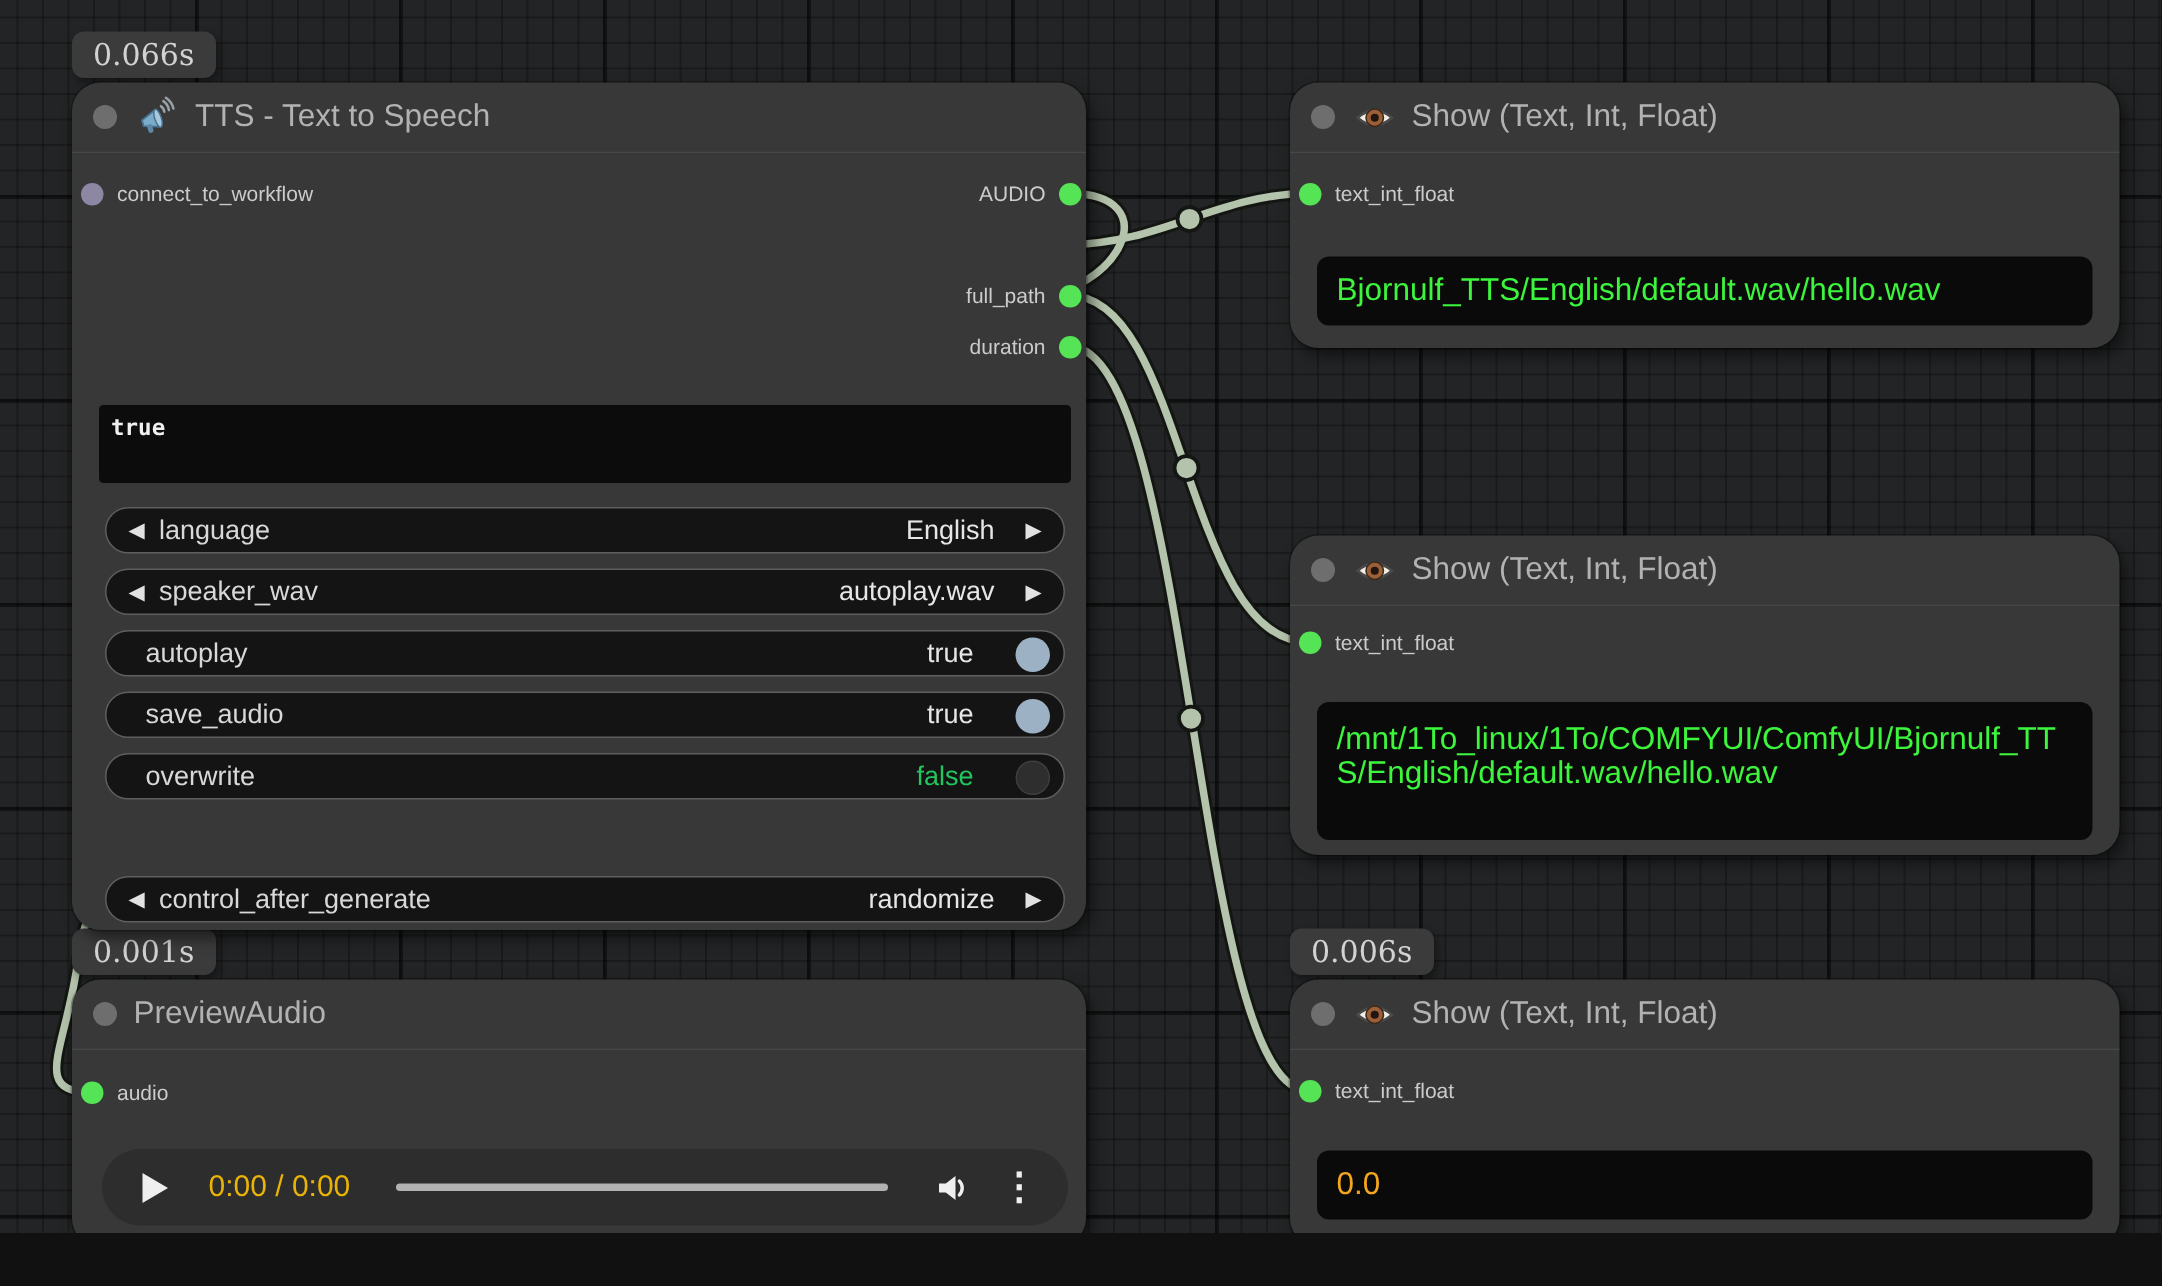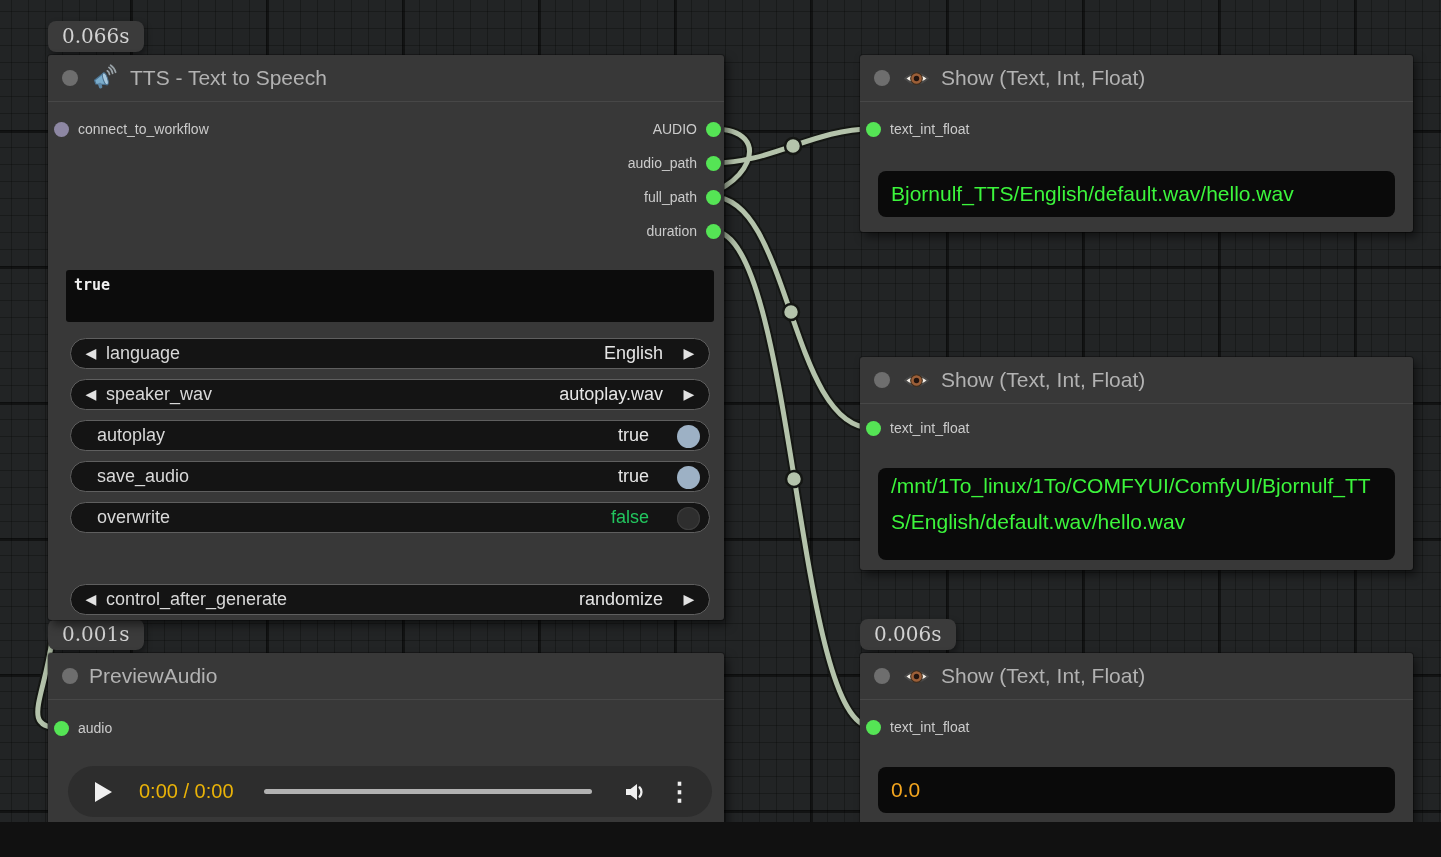--- a/index.html
+++ b/index.html
@@ -22,21 +22,21 @@
       linear-gradient(to right, rgba(0,0,0,.26) 1.5px, transparent 1.5px),
       linear-gradient(to bottom, rgba(0,0,0,.26) 1.5px, transparent 1.5px);
     background-size:136px 136px,136px 136px,17px 17px,17px 17px;
     background-position:-6px -6px;
   }
   svg.links{position:absolute;left:0;top:0;z-index:1;}
   .wire-o{fill:none;stroke:var(--wire-outline);stroke-width:9;}
   .wire{fill:none;stroke:var(--wire);stroke-width:5;}
   .wire-dot{fill:var(--wire);stroke:var(--wire-outline);stroke-width:2.5;}
 
-  .node{position:absolute;z-index:2;background:var(--node-bg);border-radius:3px;
+  .node{position:absolute;z-index:2;background:var(--node-bg);border-radius:19px;
     box-shadow:0 0 0 1px rgba(0,0,0,.28), 4px 5px 10px rgba(0,0,0,.5);}
   .node-header{position:relative;height:47px;border-bottom:1px solid #474747;
     display:flex;align-items:center;border-radius:11px 11px 0 0;}
   .collapse-dot{width:16px;height:16px;border-radius:50%;background:var(--collapse-dot);
     margin-left:14px;flex:0 0 auto;}
   .hicon{margin-left:13px;flex:0 0 auto;display:flex;align-items:center;}
   .node-title{color:var(--title);font-size:21px;margin-left:11px;white-space:nowrap;}
 
   .port{position:absolute;height:24px;display:flex;align-items:center;color:var(--label);font-size:14px;}
   .pdot{position:absolute;width:15px;height:15px;border-radius:50%;top:4.5px;}
@@ -129,24 +129,20 @@
 
     <div class="port in" style="top:62px;">
       <span class="pdot neutral"></span>
       <span class="plabel">connect_to_workflow</span>
     </div>
 
     <div class="port out" style="top:62px;">
       <span class="plabel">AUDIO</span>
       <span class="pdot"></span>
     </div>
-    <div class="port out" style="top:96px;">
-      <span class="plabel">audio_path</span>
-      <span class="pdot"></span>
-    </div>
     <div class="port out" style="top:130px;">
       <span class="plabel">full_path</span>
       <span class="pdot"></span>
     </div>
     <div class="port out" style="top:164px;">
       <span class="plabel">duration</span>
       <span class="pdot"></span>
     </div>
 
     <div class="node-textarea" style="left:18px;top:215px;width:648px;height:52px;">true</div>
@@ -237,21 +233,21 @@
           <circle cx="13" cy="13" r="5.6" fill="#9c5f38" stroke="#3a2a1a" stroke-width="1"></circle>
           <circle cx="13" cy="13" r="2.6" fill="#221510"></circle>
         </svg>
       </span>
       <span class="node-title">Show (Text, Int, Float)</span>
     </div>
     <div class="port in" style="top:59px;">
       <span class="pdot green"></span>
       <span class="plabel">text_int_float</span>
     </div>
-    <div class="display-box green" style="left:18px;top:111px;width:517px;height:92px;line-height:36px;padding-top:0;padding-right:8px;">/mnt/1To_linux/1To/COMFYUI/ComfyUI/Bjornulf_TTS/English/default.wav/hello.wav</div>
+    <div class="display-box green" style="left:18px;top:111px;width:517px;height:92px;line-height:23px;padding-top:13px;padding-right:8px;">/mnt/1To_linux/1To/COMFYUI/ComfyUI/Bjornulf_TTS/English/default.wav/hello.wav</div>
   </div>
 
   <div class="node" style="left:860px;top:653px;width:553px;height:178px;">
     <div class="node-header">
       <span class="collapse-dot"></span>
       <span class="hicon">
         <svg width="27" height="27" viewBox="0 0 26 26">
           <path d="M2 13 Q13 3.5 24 13 Q13 22.5 2 13 Z" fill="#f3eee6" stroke="#4a4a4a" stroke-width="1.6"></path>
           <circle cx="13" cy="13" r="5.6" fill="#9c5f38" stroke="#3a2a1a" stroke-width="1"></circle>
           <circle cx="13" cy="13" r="2.6" fill="#221510"></circle>

